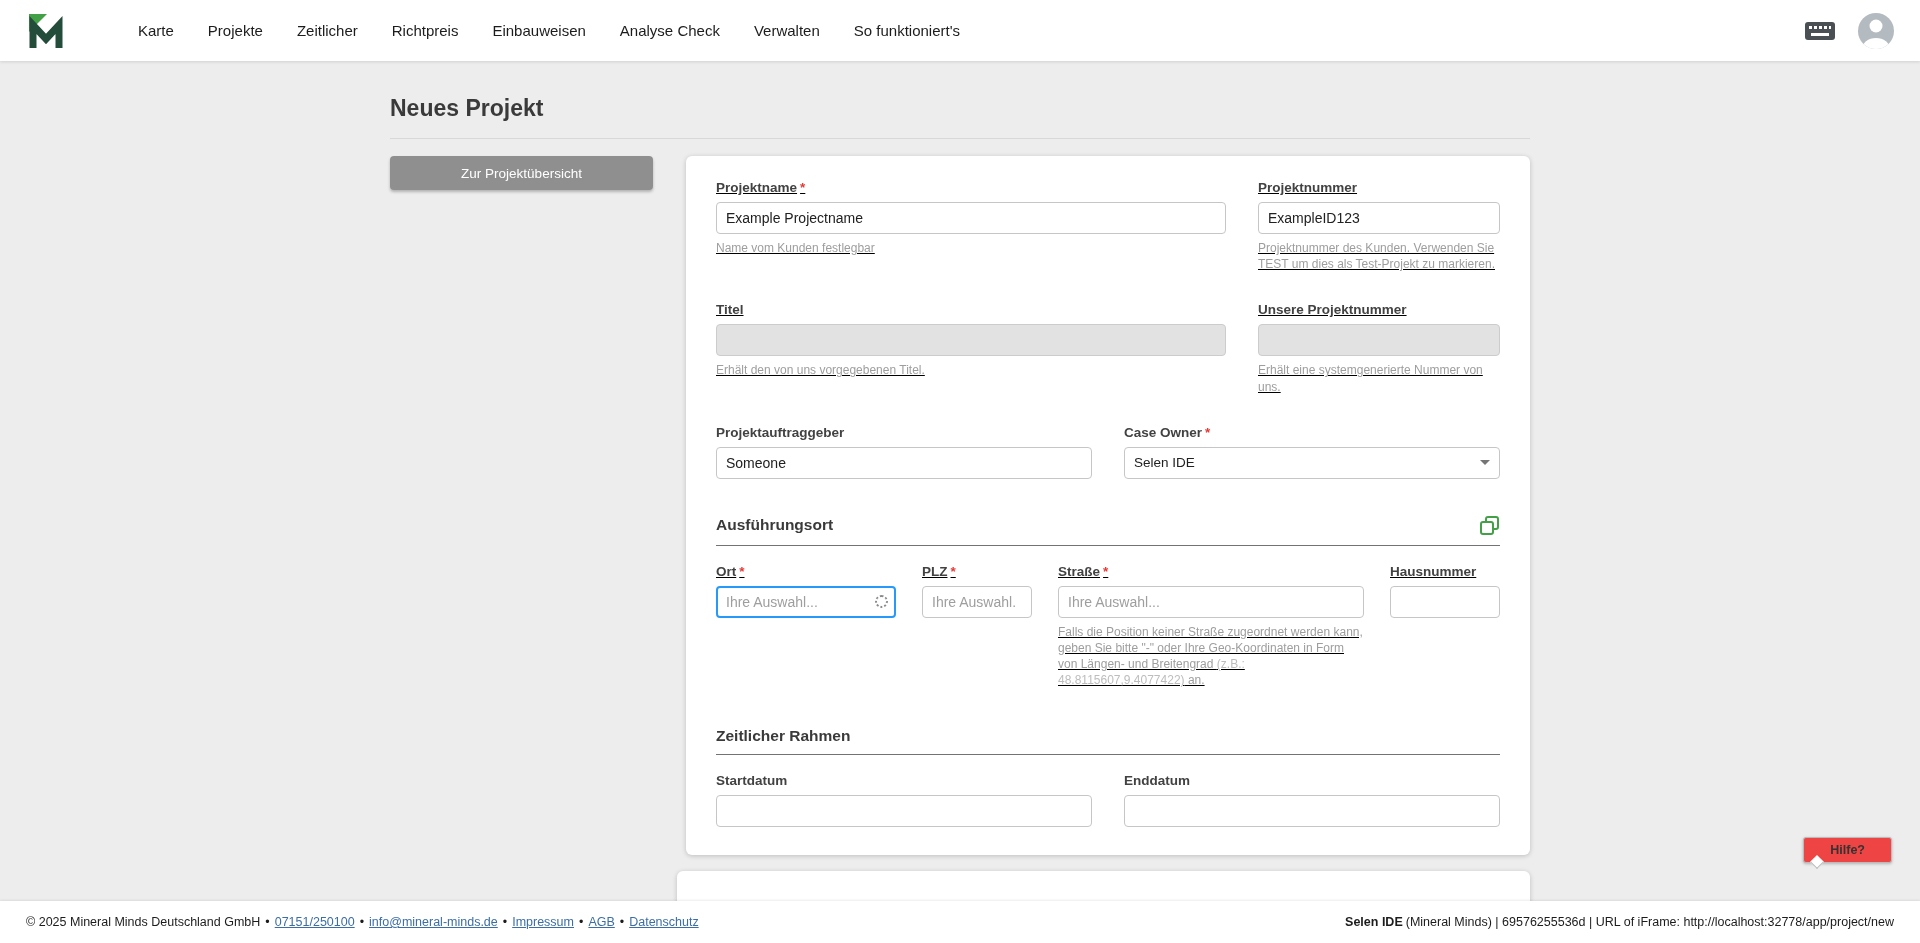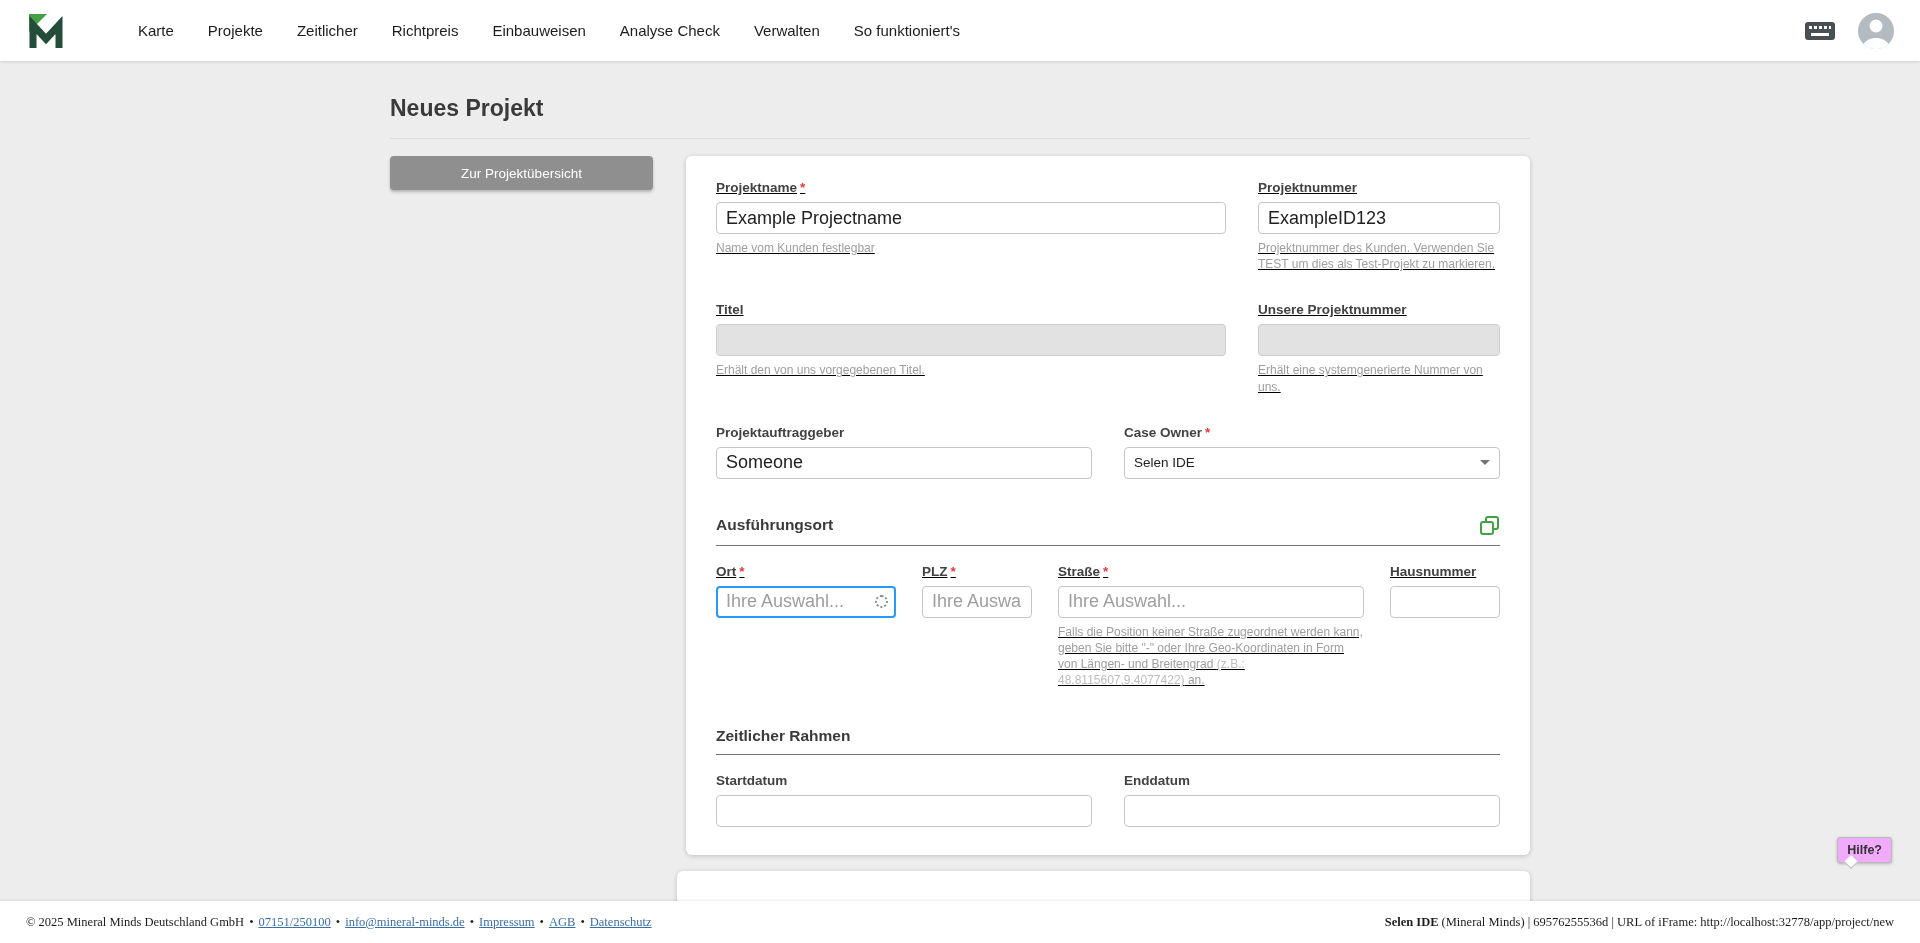--- a/index.html
+++ b/index.html
@@ -66,21 +66,21 @@
   .mb36 { margin-bottom: 36px; }
   .mb38 { margin-bottom: 38px; }
 
   .field-label {
     display: block; font-size: 13.5px; font-weight: 700; color: #424242;
     margin-bottom: 7px;
   }
   .req { color: #e53935; font-weight: 700; margin-left: 3px; }
   .input {
     width: 100%; height: 32px; border: 1px solid #c6c6c6; border-radius: 4px;
-    padding: 0 9px; font-size: 18px; color: #212121; background: #ffffff;
+    padding: 0 9px; font-size: 14px; color: #212121; background: #ffffff;
     font-family: "Liberation Sans", sans-serif; outline: none;
   }
   .input::placeholder { color: #9e9e9e; }
   .input:disabled, .input.disabled { background: #e2e2e2; border-color: #cccccc; }
   .input.focused { border: 2px solid #2699fb; padding: 0 8px; }
   .helper { font-size: 12px; color: #9e9e9e; margin-top: 6px; line-height: 1.35; }
   .helper .light { color: #bdbdbd; }
   .input-wrap { position: relative; }
   .spinner {
     position: absolute; right: 8px; top: 9px; width: 13px; height: 13px;
@@ -98,39 +98,39 @@
   .section-head {
     display: flex; align-items: center; justify-content: space-between;
     border-bottom: 1px solid #737373; padding-bottom: 9px; margin-bottom: 18px;
   }
   .section-title { font-size: 15.5px; font-weight: 700; color: #3a3a3a; }
   .copy-btn { cursor: pointer; display: flex; align-items: center; }
 
   
   .help-badge {
     position: absolute; right: 28px; bottom: 38px;
-    background: #f0abfc; border: 1px solid #bbbbbb; border-radius: 3px;
-    padding: 5px 9px; font-size: 12.5px; font-weight: 700; color: #333333;
+    background: #ef4444; border: 1px solid #bbbbbb; border-radius: 3px;
+    padding: 5px 26px; font-size: 12.5px; font-weight: 700; color: #333333;
     box-shadow: 0 1px 3px rgba(0,0,0,0.25); cursor: pointer; margin-left: 29px;
   }
   .help-badge::after {
     content: ""; position: absolute; left: 8px; bottom: -5px;
     width: 9px; height: 9px; background: #ffffff;
     border-right: 1px solid #bbbbbb; border-bottom: 1px solid #bbbbbb;
     transform: rotate(45deg);
   }
 
   
   .footer {
     height: 42px; flex: 0 0 42px; background: #ffffff;
     display: flex; align-items: center; justify-content: space-between;
     padding: 0 26px; font-size: 12.5px; color: #1c1c1c;
     box-shadow: 0 -1px 2px rgba(0,0,0,0.08); position: relative; z-index: 10;
   }
-  .footer-left, .footer-right { display: flex; white-space: nowrap; font-family: Liberation Serif, serif; }
+  .footer-left, .footer-right { display: flex; white-space: nowrap; }
   .sep { margin: 0 5px; color: #1c1c1c; }
   .flink { color: #3b6ea5; text-decoration: underline; cursor: pointer; }
   .footer-user { font-weight: 700; margin-right: 3px; }
 </style>
 </head>
 <body>
 
 <nav class="navbar">
   <div class="logo">
     <svg width="40" height="40" viewBox="0 0 40 40">

